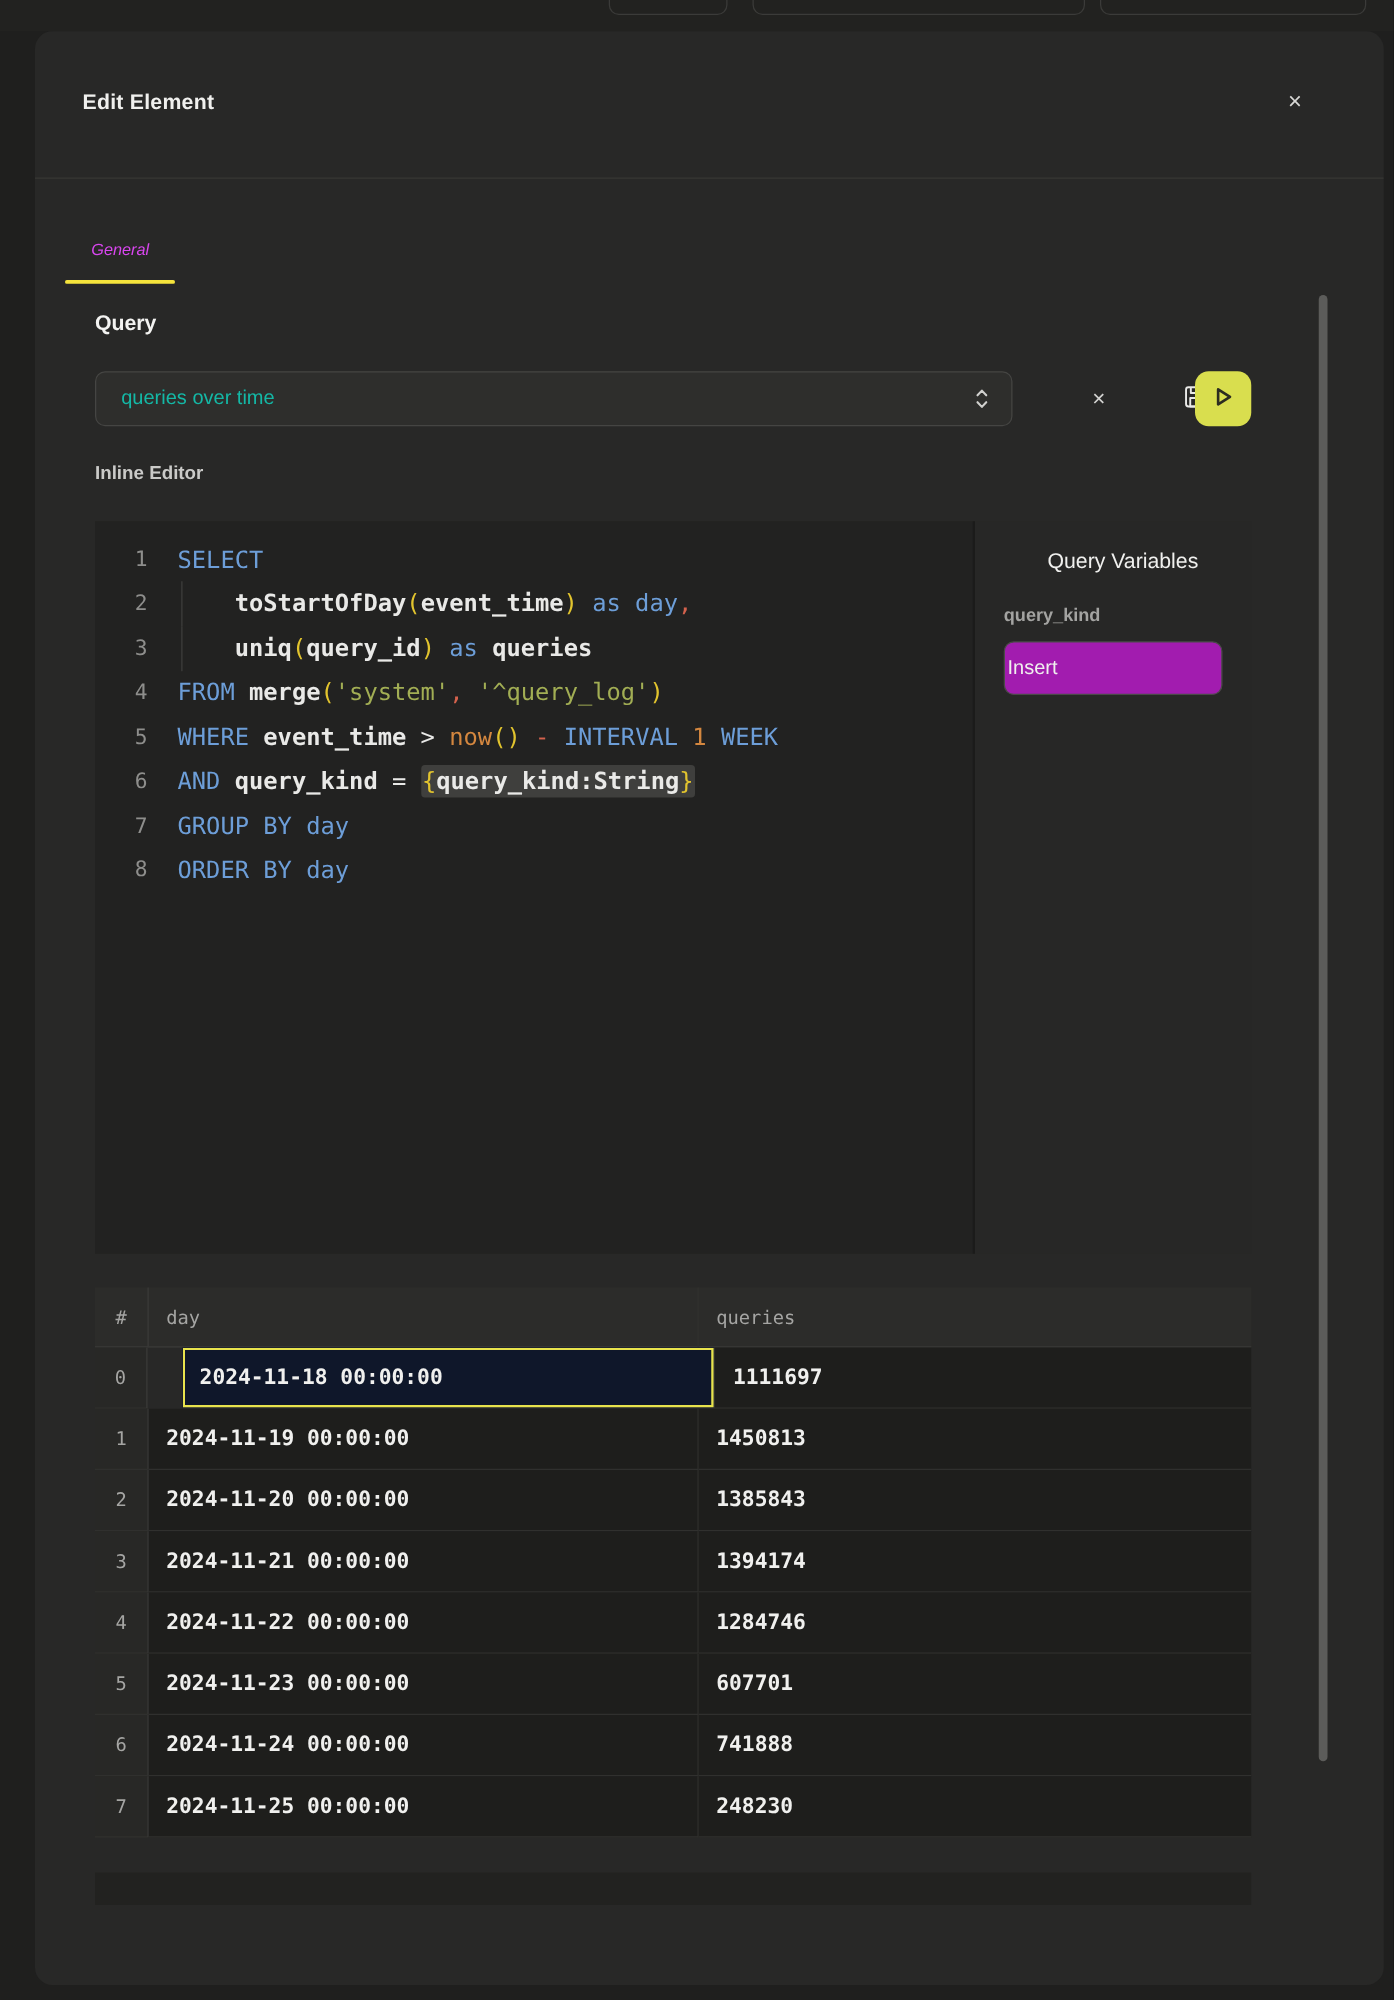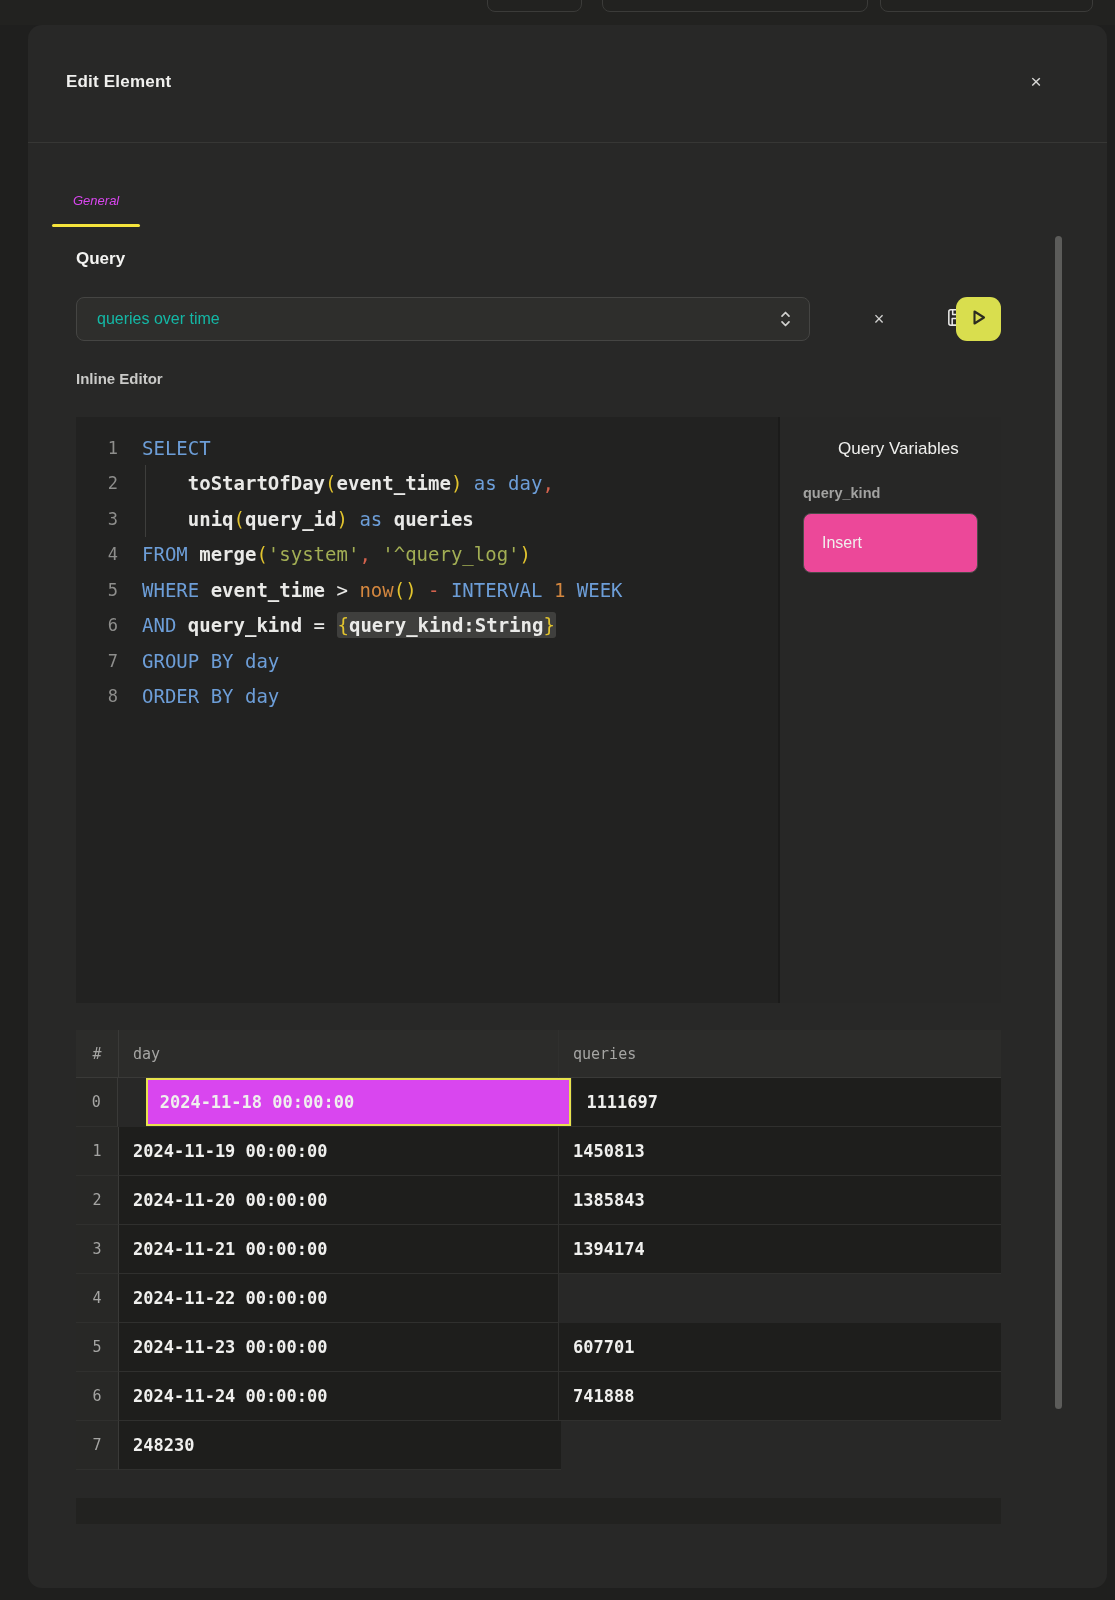--- a/index.html
+++ b/index.html
@@ -73,39 +73,39 @@
   .tok-pu { color:#d4624d; }
   .tok-nu { color:#d4873f; }
   .tok-sp { }
   .tok-prm { background:#3f3f3d; border-radius:3px; padding:2px 1px; }
   .tok-pv { color:#eaeae8; font-weight:bold; }
 
   .vars-pane { flex:1; height:100%; background:#272726; border-left:2px solid #1b1b1a; padding:22px 23px; }
   .vars-heading { font-size:17px; font-weight:500; color:#f0f0ee;margin-left:35px; }
   .var-name { margin-top:26px; font-size:14.5px; color:#a3a3a1; font-weight:600; }
   .var-insert {
-    margin-top:12px; width:175px; height:60px; background:#ec4899; border:1px solid #4a4a48;
-    border-radius:8px; color:#f0f0ee; font-size:16px; text-align:left; padding:0 18px;
+    margin-top:12px; width:175px; height:43px; background:#a21caf; border:1px solid #4a4a48;
+    border-radius:8px; color:#f0f0ee; font-size:16px; text-align:left; padding:0 2px;
     cursor:pointer; font-family:"Liberation Sans",sans-serif;
   }
 
   
   .results { position:absolute; left:48px; top:1005px; width:925px;
     font-family:"DejaVu Sans Mono", monospace; }
   .t-row { display:flex; width:925px; }
   .t-cell { border-bottom:1px solid #30302e; border-right:1px solid #30302e; display:flex; align-items:center; }
   .t-cell.c-idx { width:43px; justify-content:center; border-right:1px solid #3a3a38; }
   .t-cell.c-day { width:440px; padding-left:14px; }
   .t-cell.c-q { width:442px; padding-left:14px; border-right:none; }
   .t-head { height:48px; background:#2c2c2a; }
   .t-head .t-cell { color:#a5a5a3; font-size:15px; border-bottom:1px solid #3a3a38; }
   .t-data { height:49px; }
   .t-data .c-idx { background:#282826; color:#a5a5a3; font-size:15px; }
   .t-data .c-day, .t-data .c-q { background:#1e1e1c; color:#f0f0ee; font-size:17px; font-weight:bold; }
-  .t-data .c-day.selected { box-shadow:inset 0 0 0 2px #e8e34d; background:#d946ef;margin-left:28px; }
+  .t-data .c-day.selected { box-shadow:inset 0 0 0 2px #e8e34d; background:#0f172a;margin-left:28px; }
   .results-footer { position:absolute; left:48px; top:1473px; width:925px; height:26px; background:#222220; }
 
   
   .scroll-thumb { position:absolute; left:1027px; top:211px; width:7px; height:1173px;
     background:#5c5c5a; border-radius:4px; cursor:pointer; }
 </style>
 </head>
 <body>
 
 <div class="screen">
@@ -225,33 +225,35 @@
           <span class="t-cell c-q">1385843</span>
         </div>
         <div class="t-row t-data">
           <span class="t-cell c-idx">3</span>
           <span class="t-cell c-day">2024-11-21 00:00:00</span>
           <span class="t-cell c-q">1394174</span>
         </div>
         <div class="t-row t-data">
           <span class="t-cell c-idx">4</span>
           <span class="t-cell c-day">2024-11-22 00:00:00</span>
+          <span class="t-cell c-q">1284746</span>
         </div>
         <div class="t-row t-data">
           <span class="t-cell c-idx">5</span>
           <span class="t-cell c-day">2024-11-23 00:00:00</span>
           <span class="t-cell c-q">607701</span>
         </div>
         <div class="t-row t-data">
           <span class="t-cell c-idx">6</span>
           <span class="t-cell c-day">2024-11-24 00:00:00</span>
           <span class="t-cell c-q">741888</span>
         </div>
         <div class="t-row t-data">
           <span class="t-cell c-idx">7</span>
+          <span class="t-cell c-day">2024-11-25 00:00:00</span>
           <span class="t-cell c-q">248230</span>
         </div>
       </div>
     <div class="results-footer"></div>
 
     <div class="scroll-thumb"></div>
 
   </div>
 </div>
 

